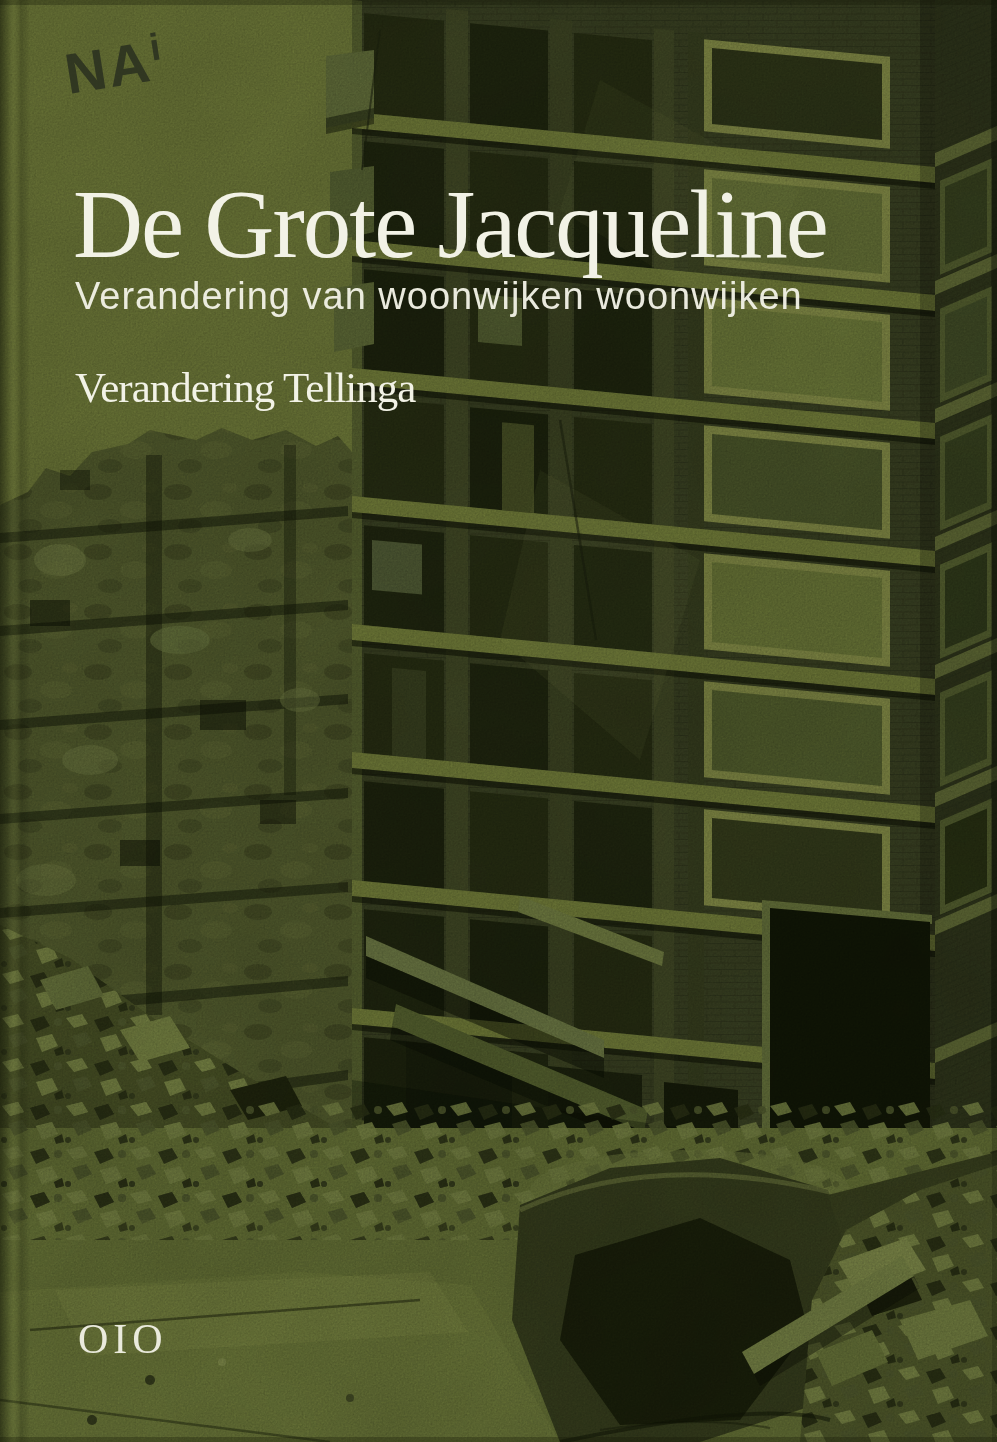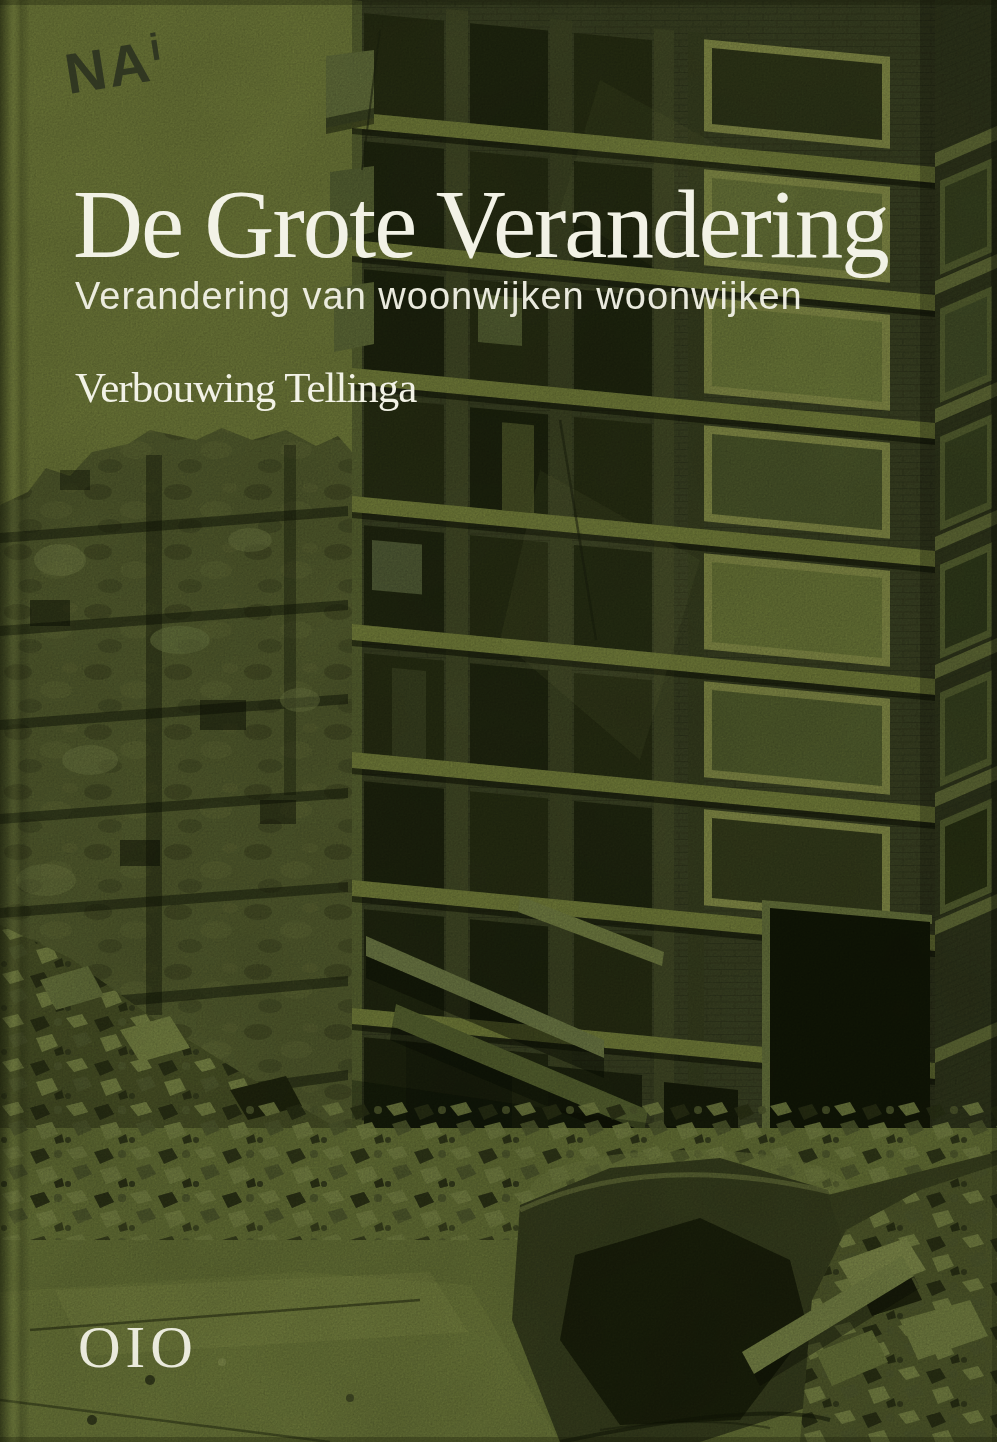--- a/index.html
+++ b/index.html
@@ -23,21 +23,21 @@
   }
   .subtitle{
     left:75px;top:277px;font-size:38px;letter-spacing:1px;
     font-family:"Liberation Sans",sans-serif;color:var(--text,#f2f2e6);opacity:.96;
   }
   .author{
     left:75px;top:366px;font-size:43px;letter-spacing:-1px;
     color:var(--text,#f2f2e6);
   }
   .logo010{
-    left:78px;top:1318px;font-size:59px;letter-spacing:5px;
+    left:78px;top:1318px;font-size:42px;letter-spacing:5px;
     color:var(--text,#f2f2e6);opacity:.95;
   }
 </style>
 <style>
   .cSky{fill:var(--sky,#79853f);} .cBldg{fill:var(--building,#3f4726);}
   .cSide{fill:var(--building-side,#333a1e);} .cBand{fill:var(--band,#7c883f);}
   .cFrame{fill:var(--frame,#8e974d);} .cRuin{fill:var(--ruin,#5a6432);}
   .cGround{fill:var(--ground,#6e7b3b);} .cPave{fill:var(--pavement,#75823f);}
   .cPitD{fill:var(--pit-dark,#1d230c);}
 </style></head>
@@ -299,21 +299,21 @@
     <g>
       <rect x="0" y="0" width="30" height="1442" fill="url(#spineG)"></rect>
       <rect x="0" y="0" width="997" height="5" fill="rgba(20,24,8,0.30)"></rect>
       <rect x="0" y="1437" width="997" height="5" fill="rgba(20,24,8,0.30)"></rect>
       <rect x="992" y="0" width="5" height="1442" fill="rgba(20,24,8,0.22)"></rect>
     </g>
   </svg>
 
   <div class="txt stamp"><span>NA</span><span class="stamp-i">i</span></div>
 
-  <div class="txt title">De Grote Verandering</div>
+  <div class="txt title">De Grote Jacqueline</div>
 
   <div class="txt subtitle">Verandering van woonwijken woonwijken</div>
 
-  <div class="txt author">Verbouwing Tellinga</div>
+  <div class="txt author">Verandering Tellinga</div>
 
   <div class="txt logo010">OIO</div>
 
 </div>
 
 </body></html>

